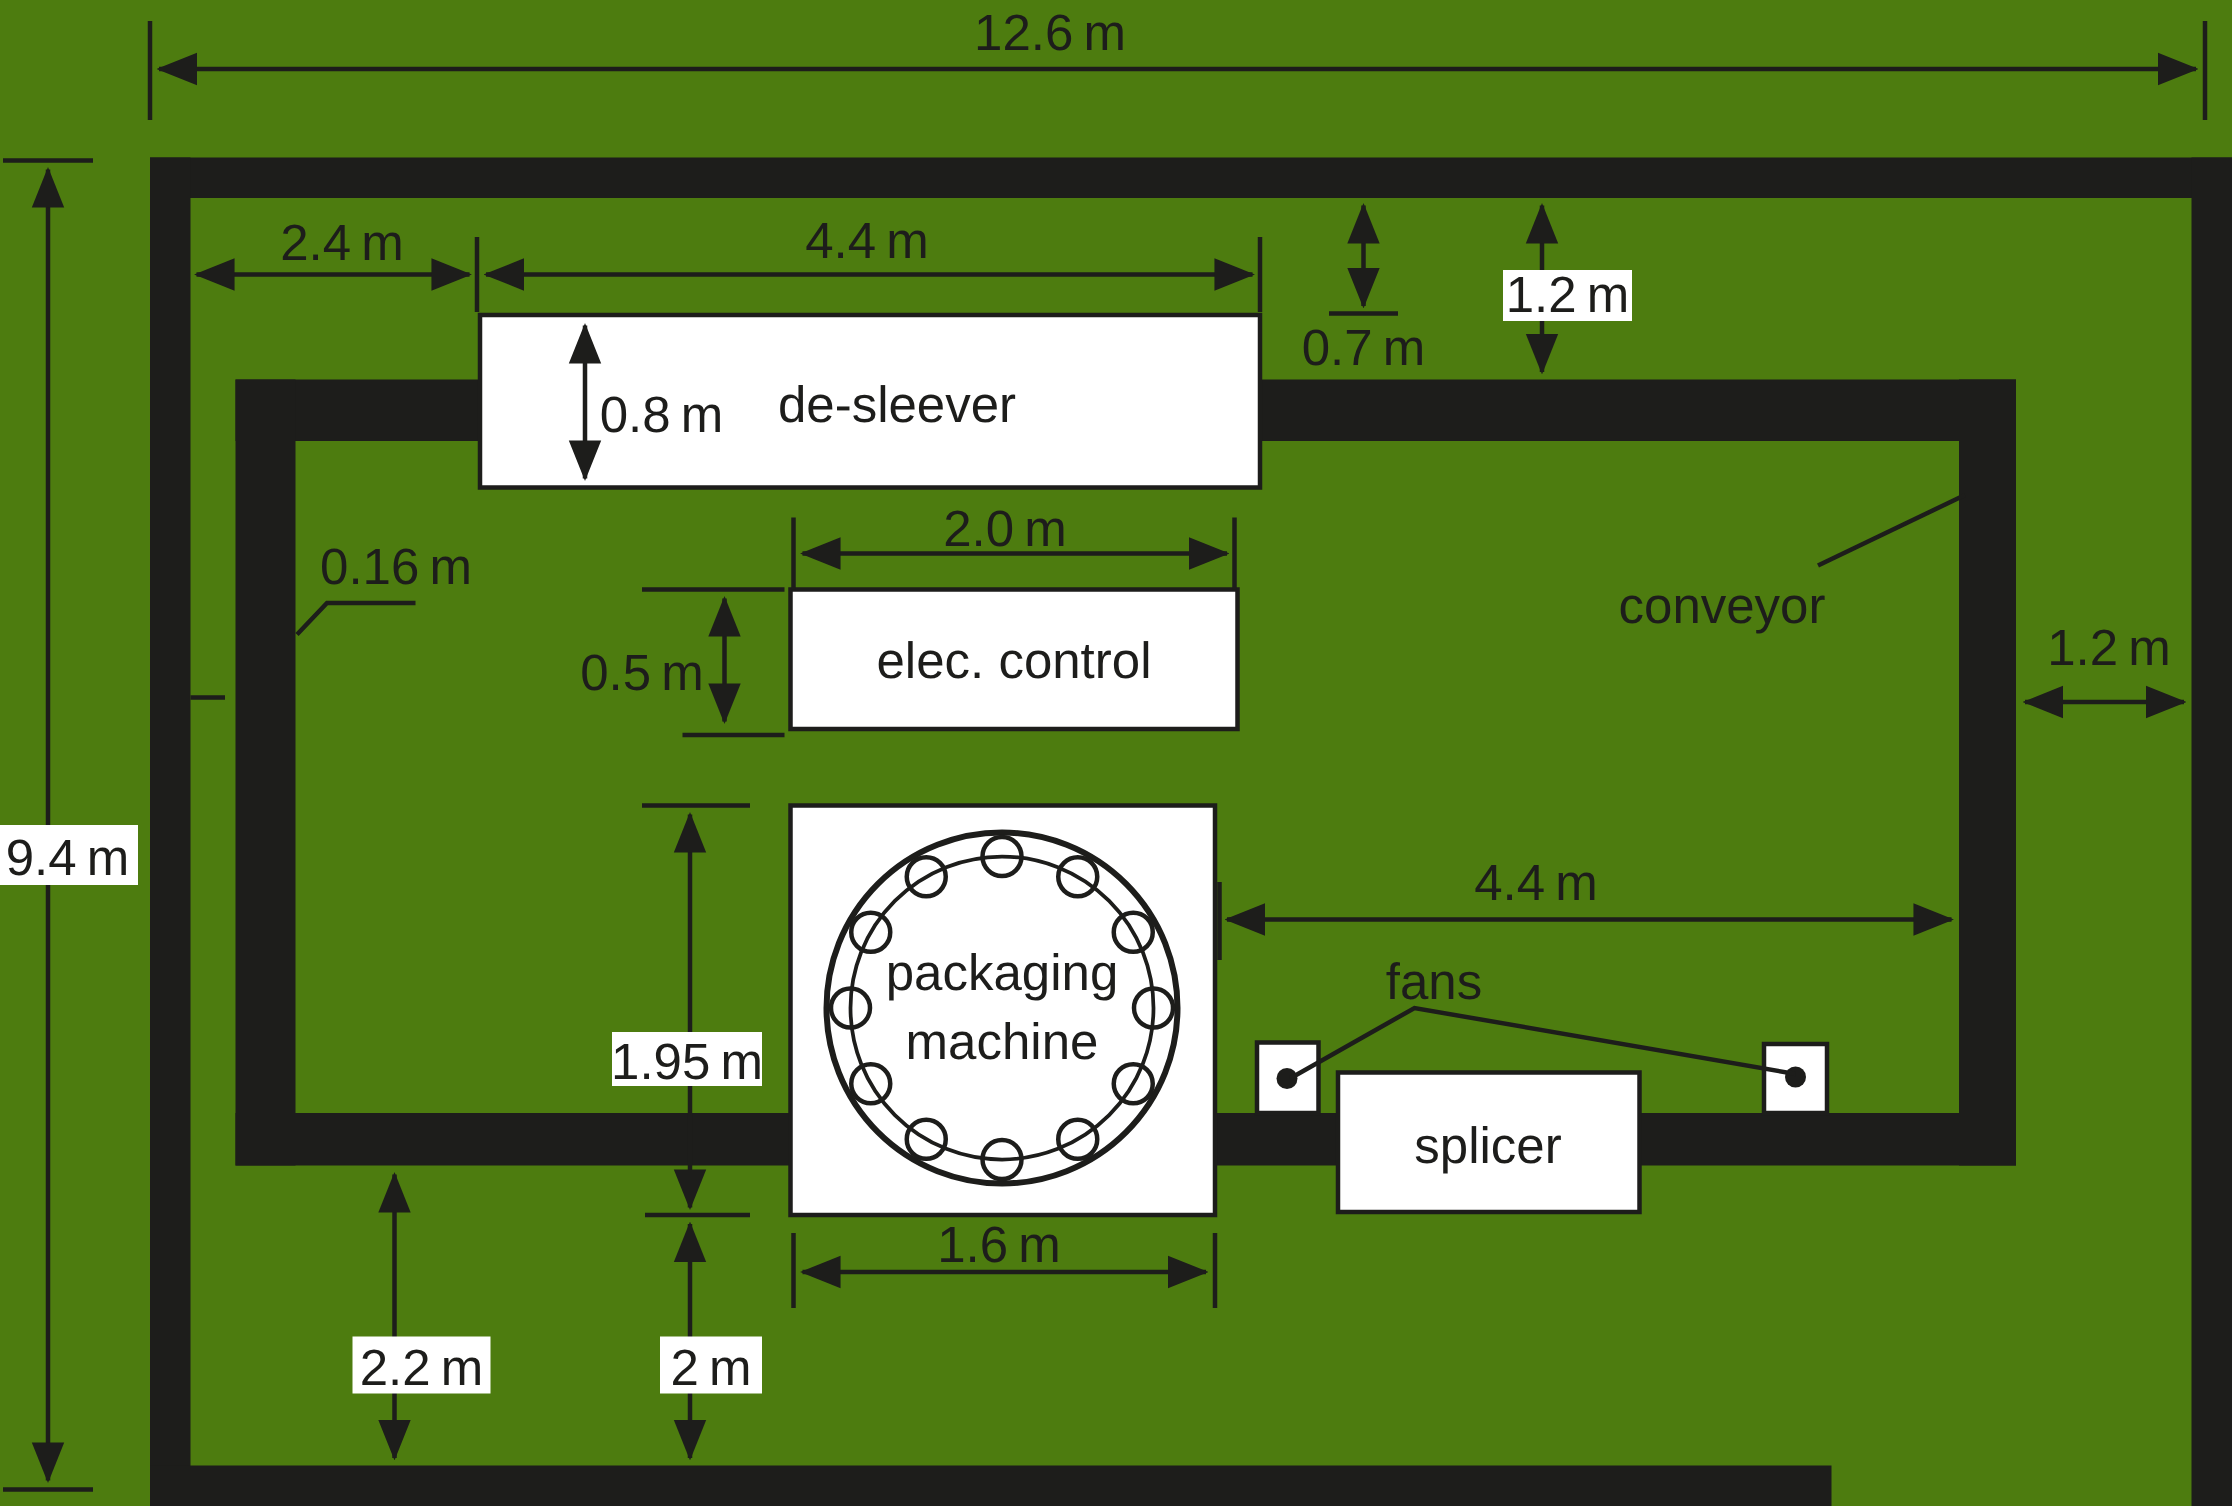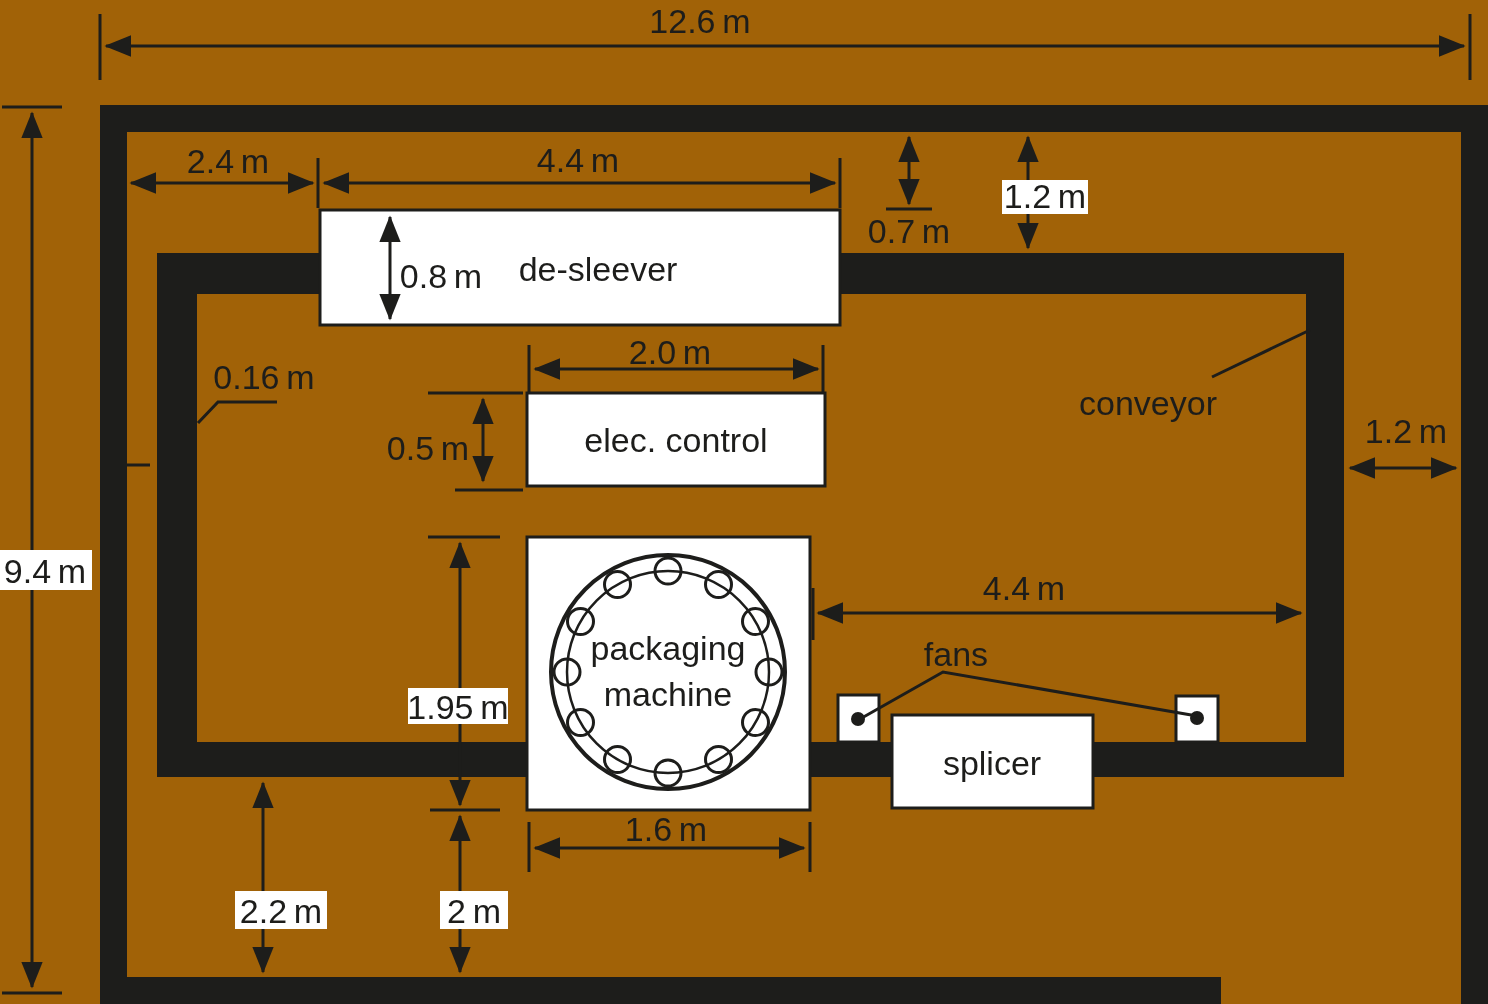--- a/index.html
+++ b/index.html
@@ -1,16 +1,16 @@
 <!DOCTYPE html>
 <html><head>
 <meta charset="utf-8">
 <style>
   html,body{margin:0;padding:0;background:#ffffff;}
-  .stage{position:relative;width:1488px;height:1004px;background:#a16207;overflow:hidden;}
+  .stage{position:relative;width:1488px;height:1004px;background:#4d7c0f;overflow:hidden;}
   svg{display:block;}
   text{font-family:"Liberation Sans","DejaVu Sans",sans-serif;font-size:34px;fill:#1d1d1b;}
   .lbl{text-anchor:middle;}
   .ink{fill:#1d1d1b;}
   .wline{stroke:#1d1d1b;stroke-width:3;fill:none;}
   .box{fill:#ffffff;stroke:#1d1d1b;stroke-width:3;}
   .mask{fill:#ffffff;stroke:none;}
 </style>
 </head>
 <body>

